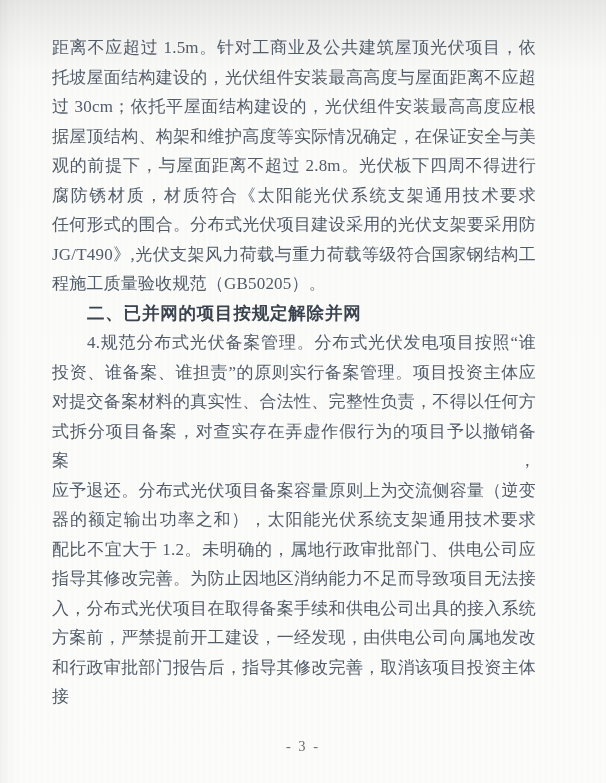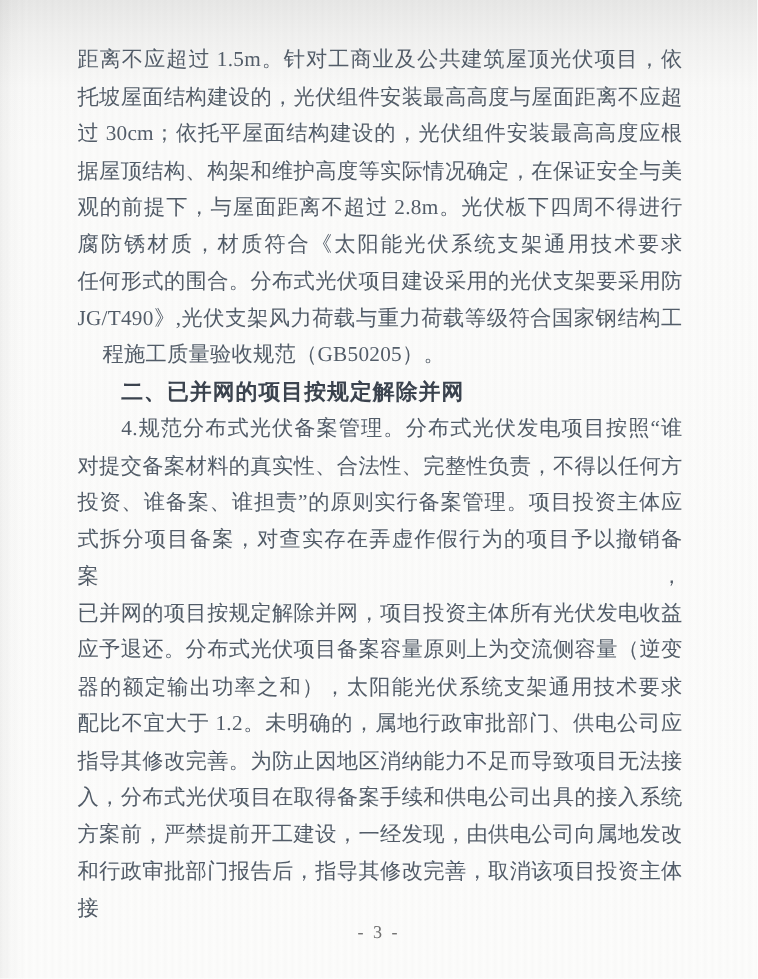--- a/index.html
+++ b/index.html
@@ -21,36 +21,35 @@
     width: 606px;
     height: 783px;
     background:
       linear-gradient(90deg, rgba(0,0,0,0.045) 0px, rgba(0,0,0,0.012) 10px, rgba(0,0,0,0) 22px),
       repeating-linear-gradient(90deg, rgba(0,0,0,0.012) 0px, rgba(0,0,0,0) 3px, rgba(0,0,0,0.012) 6px),
       linear-gradient(180deg, #e7e7e6 0px, #f0f0ef 28px, #f9f9f8 70px, #fbfbfa 120px, #fcfcfb 100%);
   }
   .content {
     position: absolute;
     top: 33px;
-    left: 62px;
+    left: 52px;
     width: 484px;
     color: var(--text-color);
     font-size: 17px;
     line-height: 29.5px;
   }
   .line {
     text-align: justify;
     text-align-last: justify;
     text-justify: inter-ideograph;
     white-space: normal;
     letter-spacing: 0.2px;
   }
   .line.last {
     text-align-last: left;
-    margin-left: 20px;
   }
   .line.indent {
     padding-left: 35px;
   }
   .heading {
     font-family: "Liberation Sans", "DejaVu Sans", sans-serif;
     font-weight: 700;
     color: var(--heading-color);
     padding-left: 35px;
     font-size: 17.5px;
@@ -81,24 +80,23 @@
         <div class="line">据屋顶结构、构架和维护高度等实际情况确定，在保证安全与美</div>
         <div class="line">观的前提下，与屋面距离不超过 2.8m。光伏板下四周不得进行</div>
         <div class="line">腐防锈材质，材质符合《太阳能光伏系统支架通用技术要求</div>
         <div class="line">任何形式的围合。分布式光伏项目建设采用的光伏支架要采用防</div>
         <div class="line">JG/T490》,光伏支架风力荷载与重力荷载等级符合国家钢结构工</div>
         <div class="line last">程施工质量验收规范（GB50205）。</div>
       </div>
       <div class="heading">二、已并网的项目按规定解除并网</div>
       <div class="para">
         <div class="line indent">4.规范分布式光伏备案管理。分布式光伏发电项目按照“谁</div>
+        <div class="line">投资、谁备案、谁担责”的原则实行备案管理。项目投资主体应</div>
         <div class="line">对提交备案材料的真实性、合法性、完整性负责，不得以任何方</div>
-        <div class="line">投资、谁备案、谁担责”的原则实行备案管理。项目投资主体应</div>
         <div class="line">式拆分项目备案，对查实存在弄虚作假行为的项目予以撤销备案，</div>
-        <div class="line">已并网的项目按规定解除并网，项目投资主体所有光伏发电收益</div>
         <div class="line">应予退还。分布式光伏项目备案容量原则上为交流侧容量（逆变</div>
         <div class="line">器的额定输出功率之和），太阳能光伏系统支架通用技术要求</div>
         <div class="line">配比不宜大于 1.2。未明确的，属地行政审批部门、供电公司应</div>
         <div class="line">指导其修改完善。为防止因地区消纳能力不足而导致项目无法接</div>
         <div class="line">入，分布式光伏项目在取得备案手续和供电公司出具的接入系统</div>
         <div class="line">方案前，严禁提前开工建设，一经发现，由供电公司向属地发改</div>
         <div class="line">和行政审批部门报告后，指导其修改完善，取消该项目投资主体接</div>
       </div>
     </div>
   <div class="page-number">- 3 -</div>

